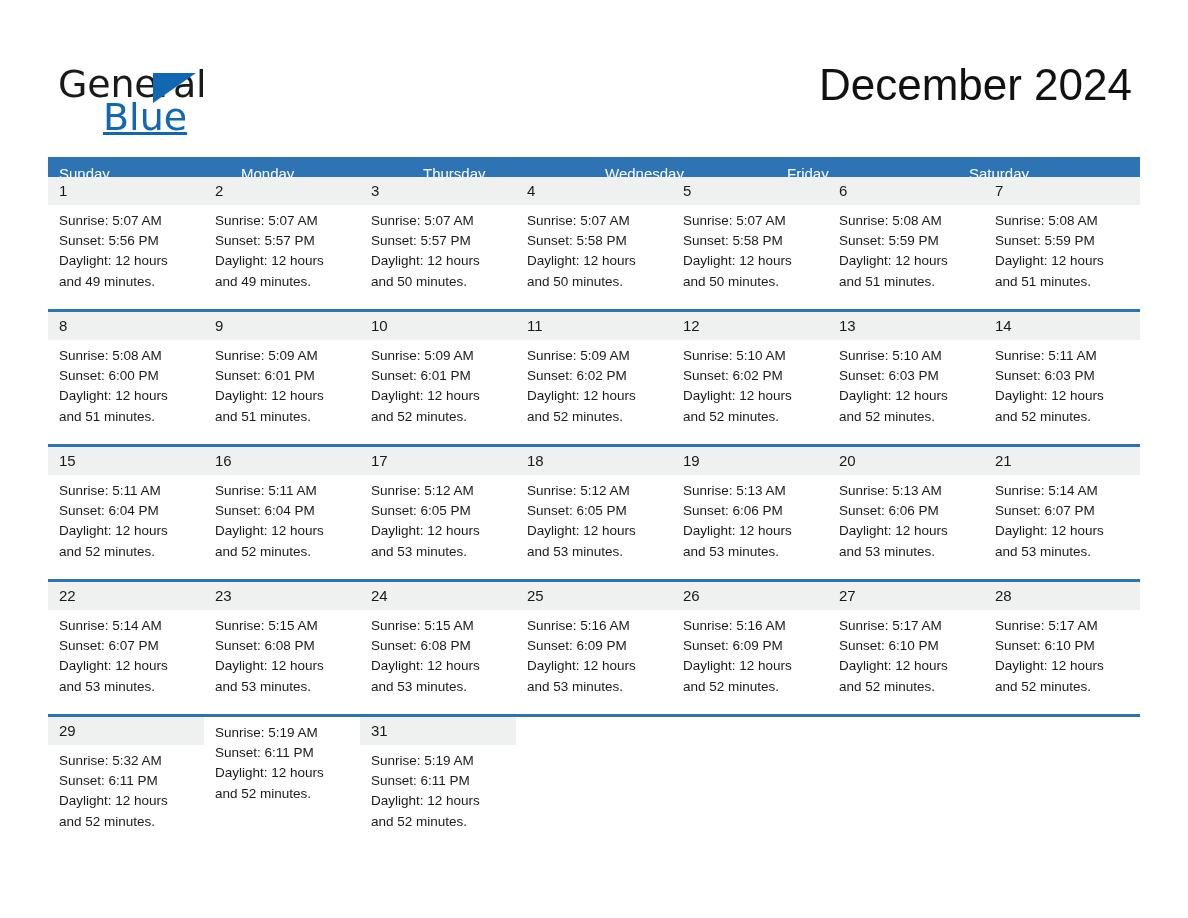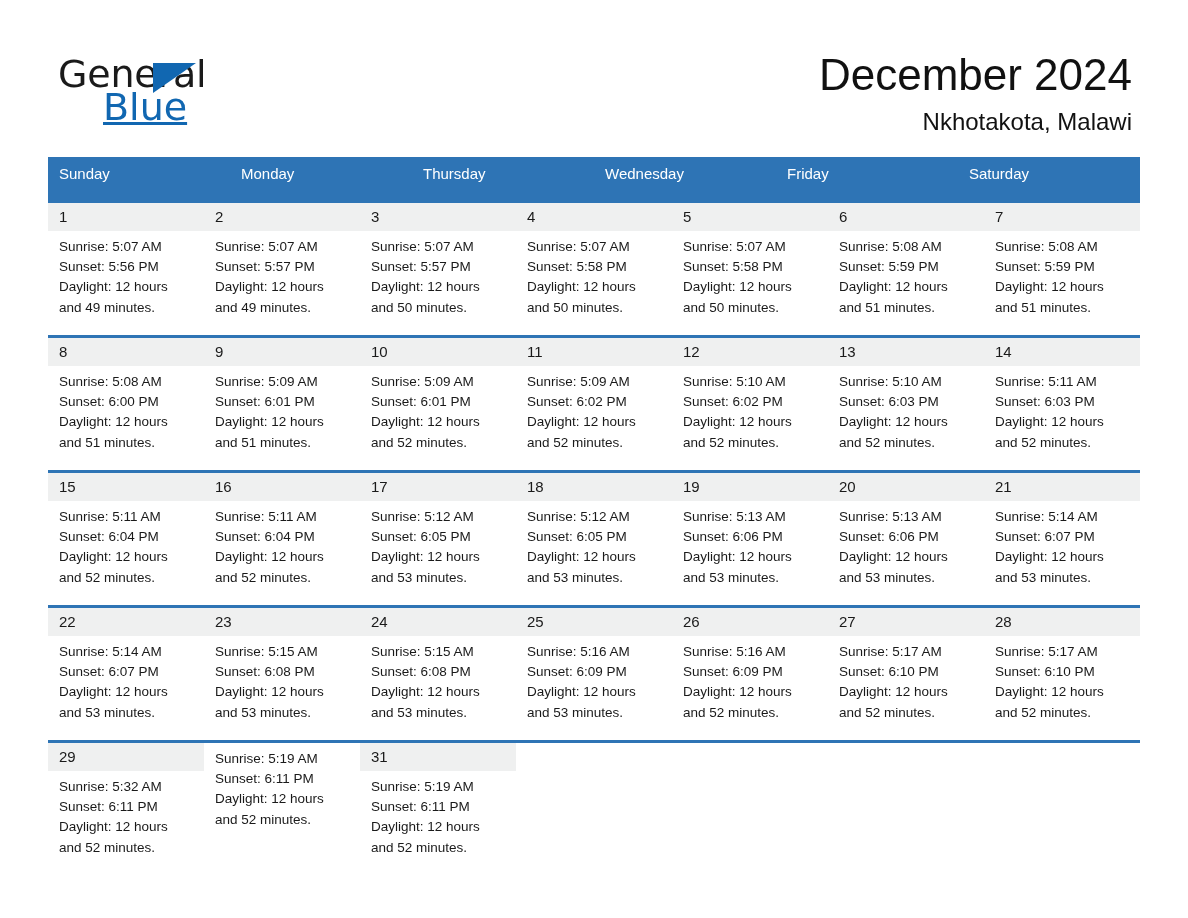--- a/index.html
+++ b/index.html
@@ -18,21 +18,21 @@
     position: relative;
     width: 1188px;
     height: 918px;
     box-sizing: border-box;
   }
 
   
   .header {
     position: absolute;
     left: 0;
-    top: 2px;
+    top: 12px;
     width: 1188px;
     height: 155px;
   }
   .logo {
     position: absolute;
     left: 58px;
     top: 52px;
     width: 320px;
     height: 72px;
   }
@@ -92,21 +92,21 @@
   
   .calendar {
     position: absolute;
     left: 48px;
     top: 157px;
     width: 1092px;
   }
   .weekday-row {
     display: flex;
     background: #2e74b5;
-    height: 46px;
+    height: 20px;
   }
   .weekday {
     flex: 1 1 0;
     box-sizing: border-box;
     color: #ffffff;
     font-size: 15px;
     line-height: 33px;
     padding-left: 11px;
     white-space: nowrap;
     overflow: hidden;
@@ -154,21 +154,20 @@
   <div class="header">
 
     <div class="logo">
       <span class="logo-general">General</span>
       <span class="logo-triangle"></span>
       <span class="logo-blue">Blue</span>
     </div>
 
     <div class="title-block">
       <div class="month-title">December 2024</div>
-      <div class="location">Nkhotakota, Malawi</div>
     </div>
 
   </div>
 
   <div class="calendar">
 
     <div class="weekday-row">
       <div class="weekday">Sunday</div>
       <div class="weekday">Monday</div>
       <div class="weekday">Thursday</div>

